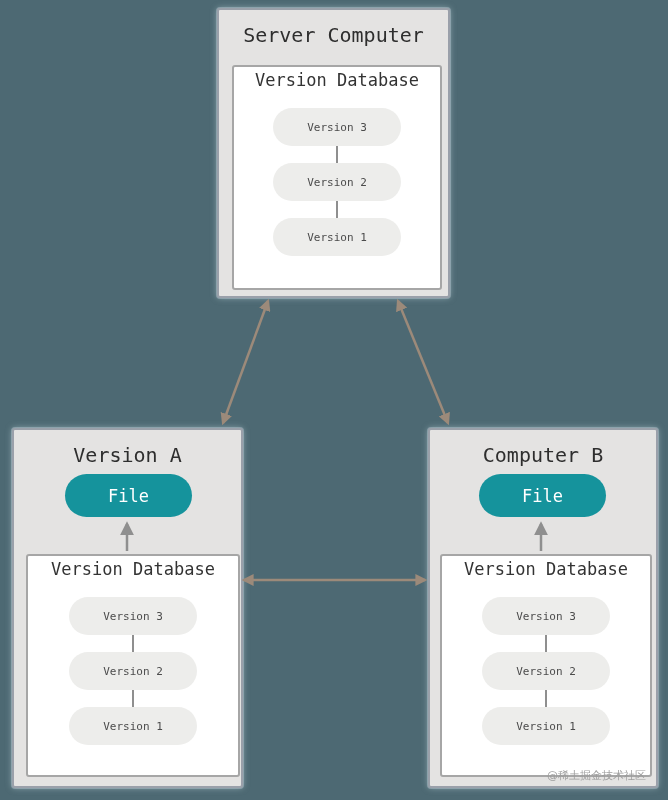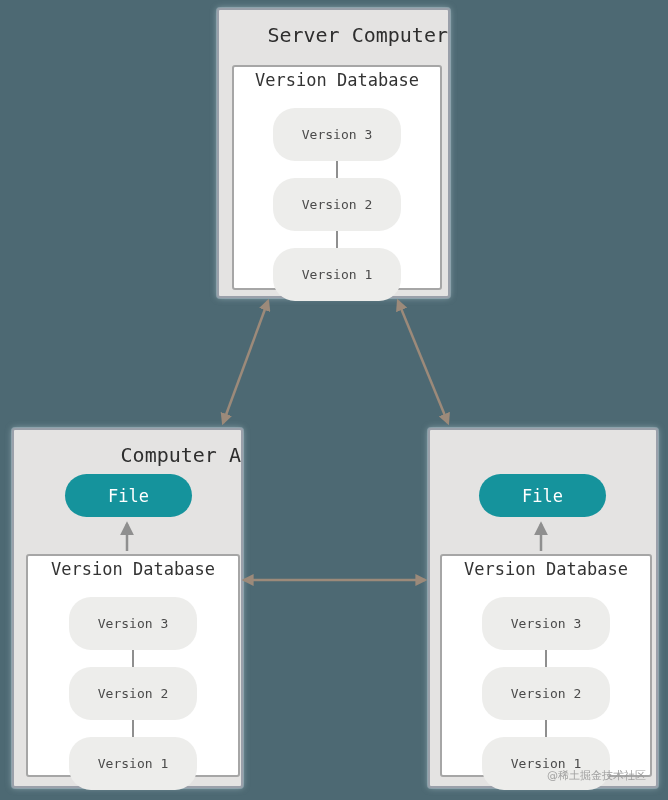--- a/index.html
+++ b/index.html
@@ -15,21 +15,21 @@
     background: #e4e3e2;
     border: 2px solid #9aa0aa;
     border-radius: 3px;
     box-sizing: border-box;
     box-shadow: 0 0 6px rgba(195,216,224,0.55), 0 0 0 1px rgba(210,220,228,0.35);
   }
   .panel-server { left: 217px; top: 8px;   width: 233px; height: 290px; }
   .panel-a      { left: 12px;  top: 428px; width: 231px; height: 360px; }
   .panel-b      { left: 428px; top: 428px; width: 230px; height: 360px; }
   .panel-title {
-    text-align: right;
+    text-align: center;
     padding-top: 13px;
     font-size: 20px;
     color: #2e2e2e;
     white-space: nowrap;
   }
   .db-box {
     position: absolute;
     background: #ffffff;
     border: 2px solid #a6a6a6;
     border-radius: 3px;
@@ -42,25 +42,25 @@
   .panel-a      .db-box { left: 12px; top: 124px; width: 214px; height: 223px; }
   .panel-b      .db-box { left: 10px; top: 124px; width: 212px; height: 223px; }
   .db-title {
     margin-top: 3px;
     font-size: 17px;
     color: #333333;
     line-height: 20px;
     white-space: nowrap;
   }
   .version-pill {
-    width: 128px; height: 53px;
+    width: 128px; height: 38px;
     border-radius: 22px;
     background: #ededeb;
     color: #4b4b4b;
-    font-size: 13px;
+    font-size: 11px;
     display: flex; align-items: center; justify-content: center;
     flex: 0 0 auto;
   }
   .version-pill.first { margin-top: 18px; }
   .vconn {
     width: 2px; height: 17px;
     background: #8f8f8f;
     flex: 0 0 auto;
   }
   .file-pill {
@@ -100,33 +100,34 @@
       <div class="db-title">Version Database</div>
       <div class="version-pill first">Version 3</div>
       <div class="vconn"></div>
       <div class="version-pill">Version 2</div>
       <div class="vconn"></div>
       <div class="version-pill">Version 1</div>
     </div>
   </div>
 
   <div class="panel panel-a">
-    <div class="panel-title">Computer A</div>
+    <div class="panel-title">Version A</div>
     <div class="file-pill">File</div>
     <div class="db-box">
       <div class="db-title">Version Database</div>
       <div class="version-pill first">Version 3</div>
       <div class="vconn"></div>
       <div class="version-pill">Version 2</div>
       <div class="vconn"></div>
       <div class="version-pill">Version 1</div>
     </div>
   </div>
 
   <div class="panel panel-b">
+    <div class="panel-title">Computer B</div>
     <div class="file-pill">File</div>
     <div class="db-box">
       <div class="db-title">Version Database</div>
       <div class="version-pill first">Version 3</div>
       <div class="vconn"></div>
       <div class="version-pill">Version 2</div>
       <div class="vconn"></div>
       <div class="version-pill">Version 1</div>
     </div>
   </div>

